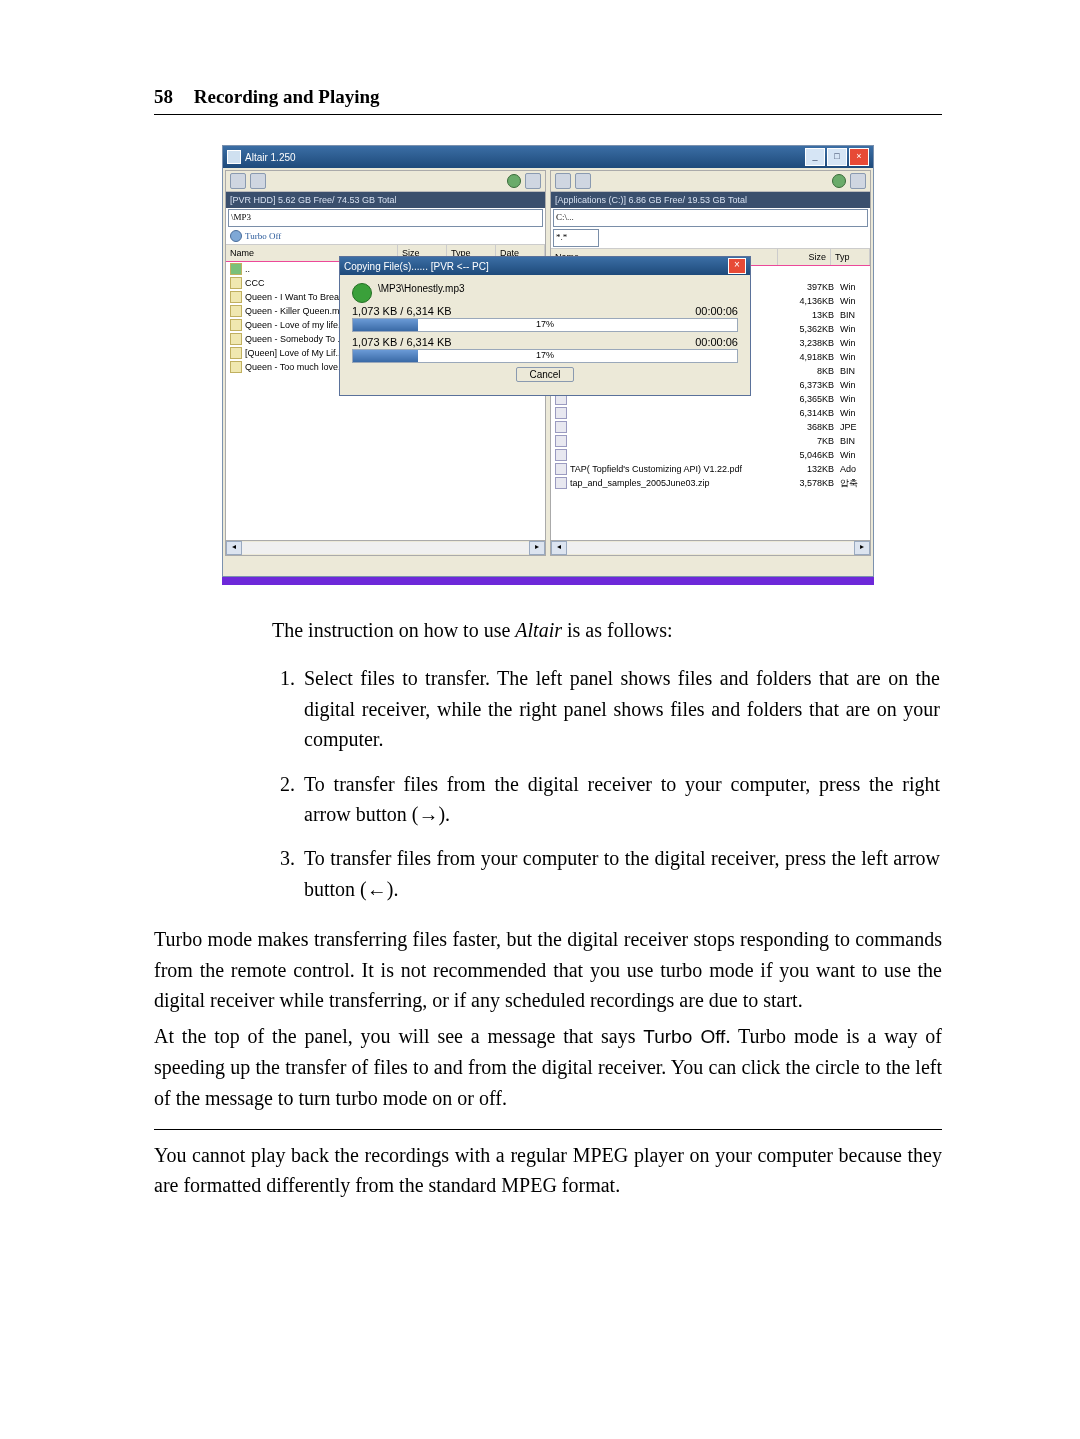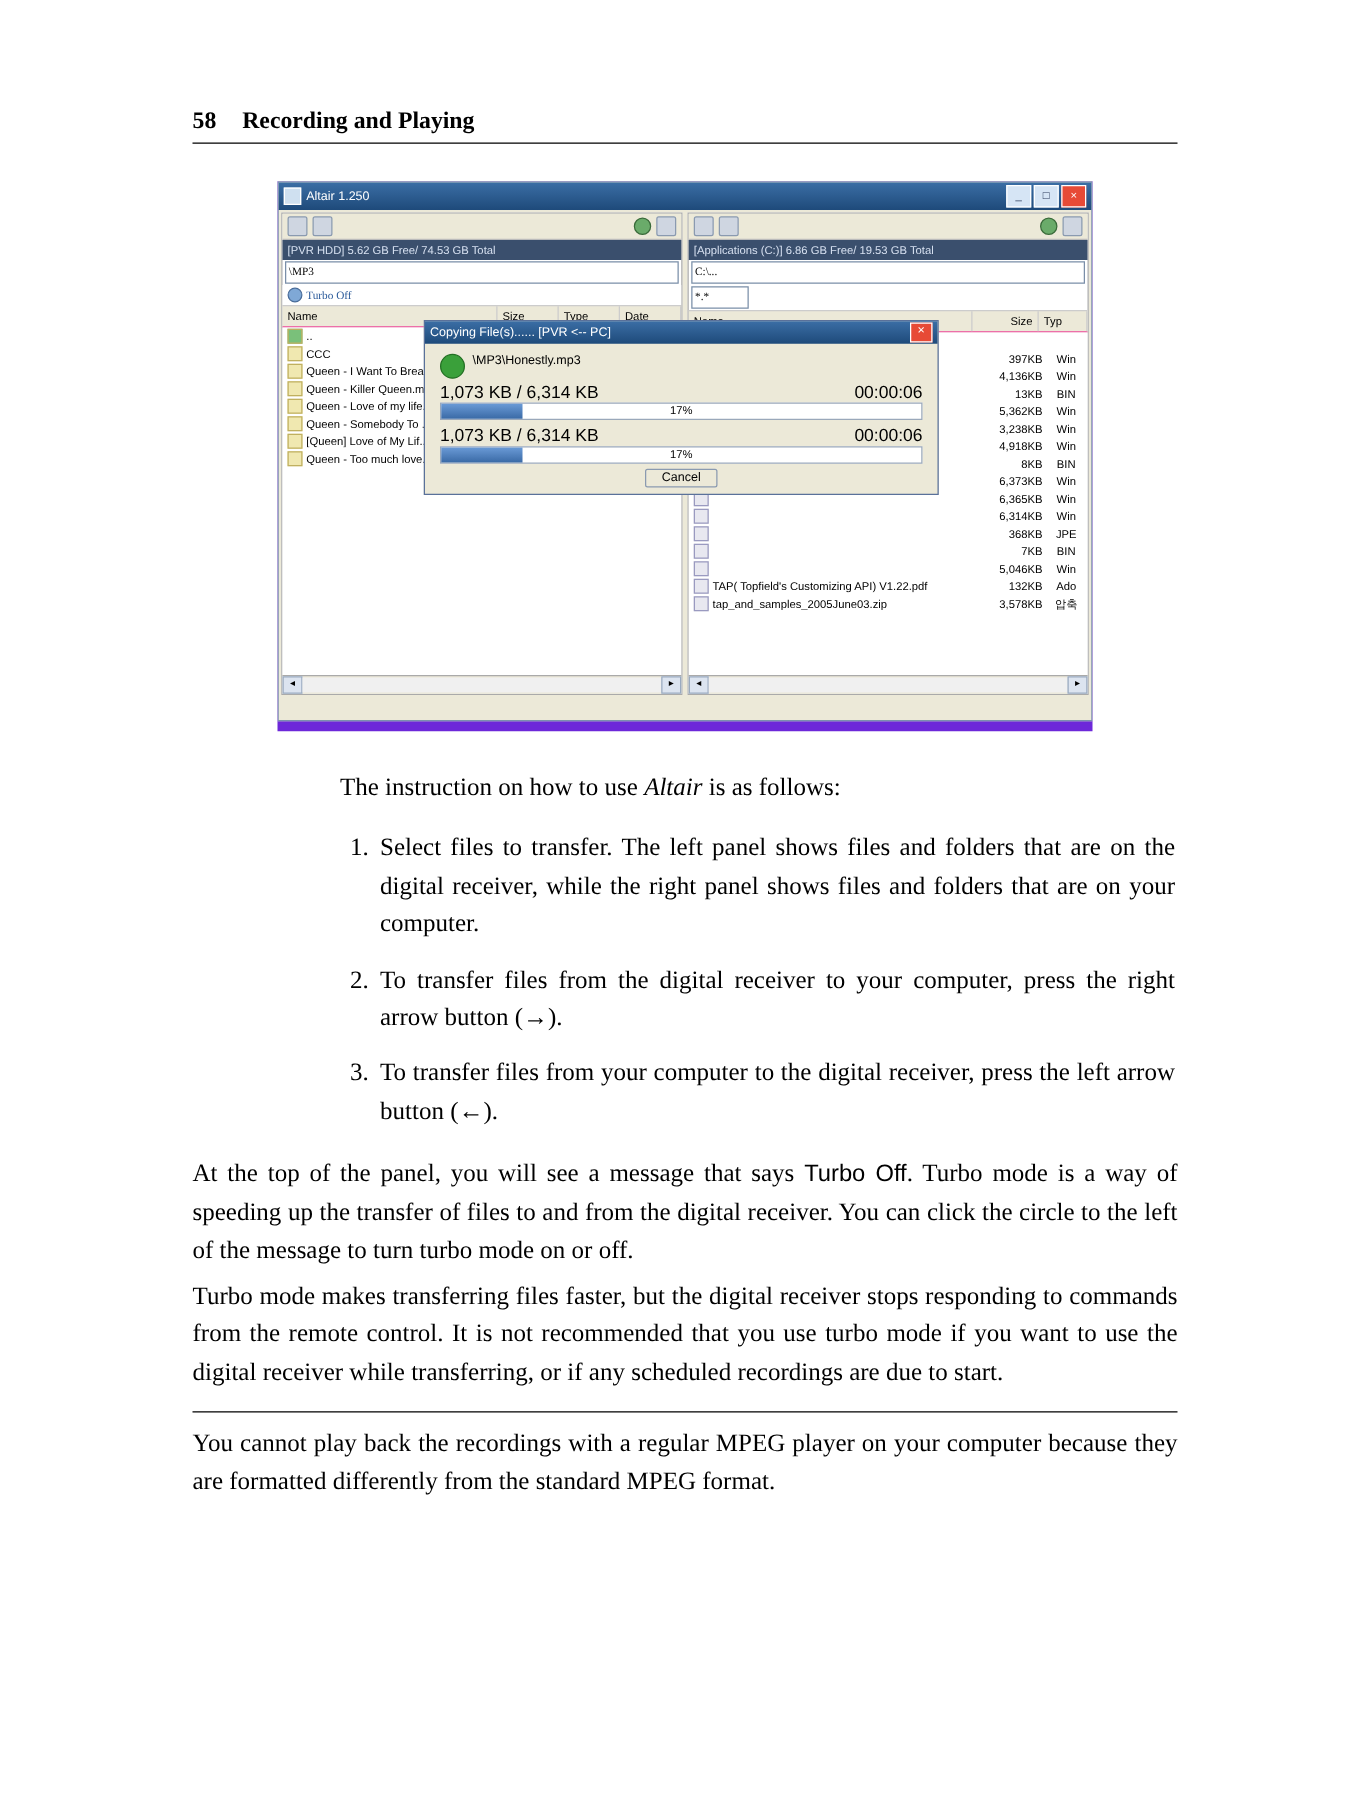--- a/index.html
+++ b/index.html
@@ -212,21 +212,21 @@
     background: #7ac07a;
   }
   
   .file-icon.doc {
     background: #e8e8f0;
     border-color: #9a9ac0;
   }
   
   .file-name { flex: 1; overflow: hidden; }
   .file-size { width: 44px; text-align: right; }
-  .file-type { width: 26px; padding-left: 3px; text-align: center; }
+  .file-type { width: 26px; padding-left: 3px; }
   
   .scrollbar {
     height: 14px;
     background: #ece9d8;
     border-top: 1px solid #aaa;
     display: flex;
     align-items: center;
   }
   
   .sb-arrow {
@@ -295,21 +295,21 @@
   
   .green-disc {
     width: 18px;
     height: 18px;
     border-radius: 50%;
     background: #3aa03a;
     border: 1px solid #247024;
   }
   
   .kb-line {
-    font-size: 14px;
+    font-size: 11px;
     margin-top: 2px;
     margin-bottom: 1px;
     display: flex;
     gap: 60px;
     align-items: flex-end;
   }
   
   .kb-left { flex: 1; }
   
   .progress-bar {
@@ -655,22 +655,22 @@
     <div class="intro-line">
       <span>The instruction on how to use </span><span class="italic">Altair</span><span> is as follows:</span>
     </div>
     <ol class="steps">
       <li>Select files to transfer. The left panel shows files and folders that are on the digital receiver, while the right panel shows files and folders that are on your computer.</li>
       <li>To transfer files from the digital receiver to your computer, press the right arrow button (→).</li>
       <li>To transfer files from your computer to the digital receiver, press the left arrow button (←).</li>
     </ol>
   </div>
 
+  <div class="para">Turbo mode makes transferring files faster, but the digital receiver stops responding to commands from the remote control. It is not recommended that you use turbo mode if you want to use the digital receiver while transferring, or if any scheduled recordings are due to start.</div>
+
   <div class="para">
     <span>At the top of the panel, you will see a message that says </span><span class="sans">Turbo Off</span><span>. Turbo mode is a way of speeding up the transfer of files to and from the digital receiver. You can click the circle to the left of the message to turn turbo mode on or off.</span>
   </div>
-
-  <div class="para">Turbo mode makes transferring files faster, but the digital receiver stops responding to commands from the remote control. It is not recommended that you use turbo mode if you want to use the digital receiver while transferring, or if any scheduled recordings are due to start.</div>
 
   <div class="note-block">
     <div class="para" style="margin-bottom:0">You cannot play back the recordings with a regular MPEG player on your computer because they are formatted differently from the standard MPEG format.</div>
   </div>
 </div>
 
 </body></html>

